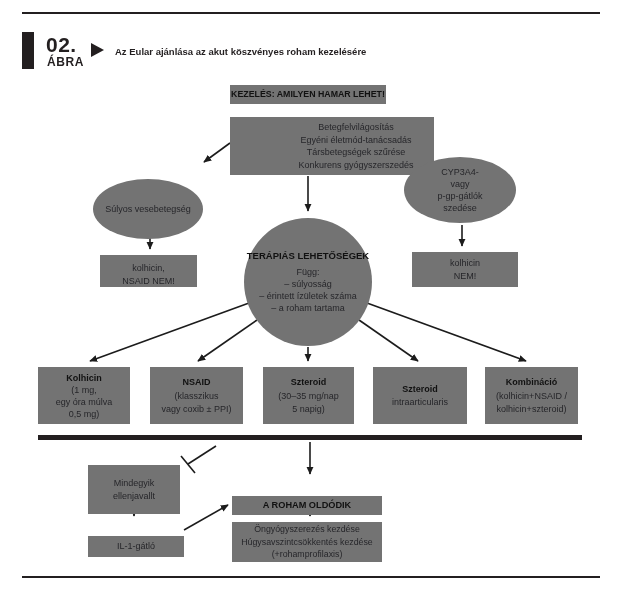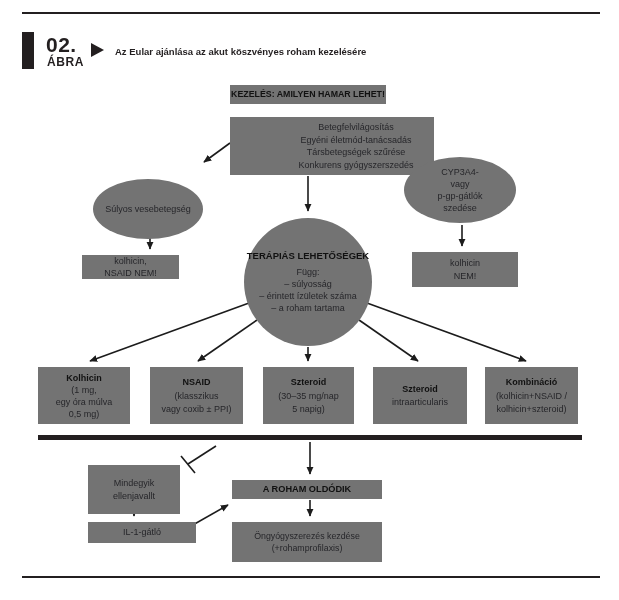--- a/index.html
+++ b/index.html
@@ -77,21 +77,21 @@
   <div class="line">Súlyos vesebetegség</div>
 </div>
 
 <div class="node ellipse" style="left:404px;top:157px;width:112px;height:66px;line-height:12px;">
   <div class="line">CYP3A4-</div>
   <div class="line">vagy</div>
   <div class="line">p-gp-gátlók</div>
   <div class="line">szedése</div>
 </div>
 
-<div class="node" style="left:82px;top:255px;width:97px;height:24px;">
+<div class="node" style="left:100px;top:255px;width:97px;height:32px;justify-content:flex-end;">
   <div class="line">kolhicin,</div>
   <div class="line">NSAID NEM!</div>
 </div>
 
 <div class="node" style="left:412px;top:252px;width:106px;height:35px;">
   <div class="line">kolhicin</div>
   <div class="line">NEM!</div>
 </div>
 
 <div class="node circle" style="left:244px;top:218px;width:128px;height:128px;line-height:12px;">
@@ -132,26 +132,27 @@
   <div class="line">kolhicin+szteroid)</div>
 </div>
 
 <div class="abs rule" style="left:38px;top:435px;width:544px;height:5px;"></div>
 
 <div class="node" style="left:88px;top:465px;width:92px;height:49px;">
   <div class="line">Mindegyik</div>
   <div class="line">ellenjavallt</div>
 </div>
 
-<div class="node" style="left:88px;top:522px;width:108px;height:21px;">
+<div class="node" style="left:88px;top:536px;width:96px;height:21px;">
   <div class="line">IL-1-gátló</div>
 </div>
 
-<div class="node boldbox" style="left:232px;top:480px;width:150px;height:19px;font-size:9.2px;">
+<div class="node boldbox" style="left:232px;top:496px;width:150px;height:19px;font-size:9.2px;">
   <div class="line">A ROHAM OLDÓDIK</div>
 </div>
 
 <div class="node" style="left:232px;top:522px;width:150px;height:40px;font-size:8.8px;line-height:12.5px;">
   <div class="line">Öngyógyszerezés kezdése</div>
+  <div class="line">Húgysavszintcsökkentés kezdése</div>
   <div class="line">(+rohamprofilaxis)</div>
 </div>
 
 <div class="abs rule" style="left:22px;top:576px;width:578px;height:1.5px;"></div>
 
 </body></html>

